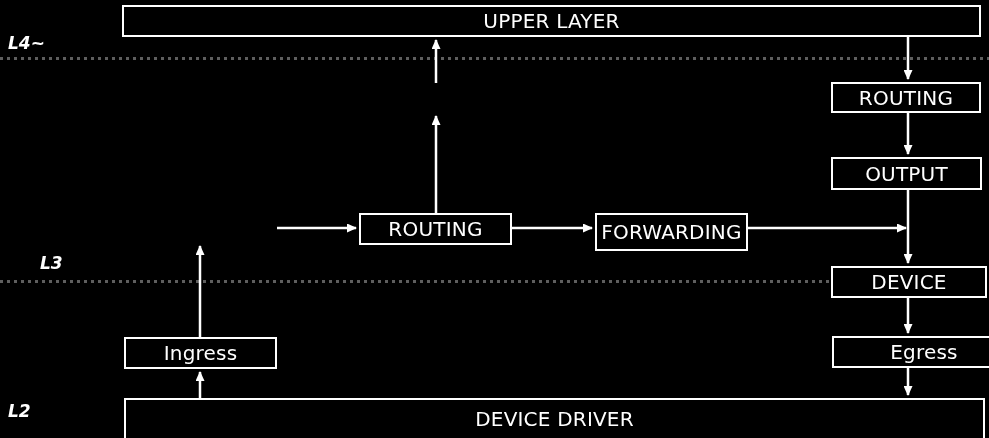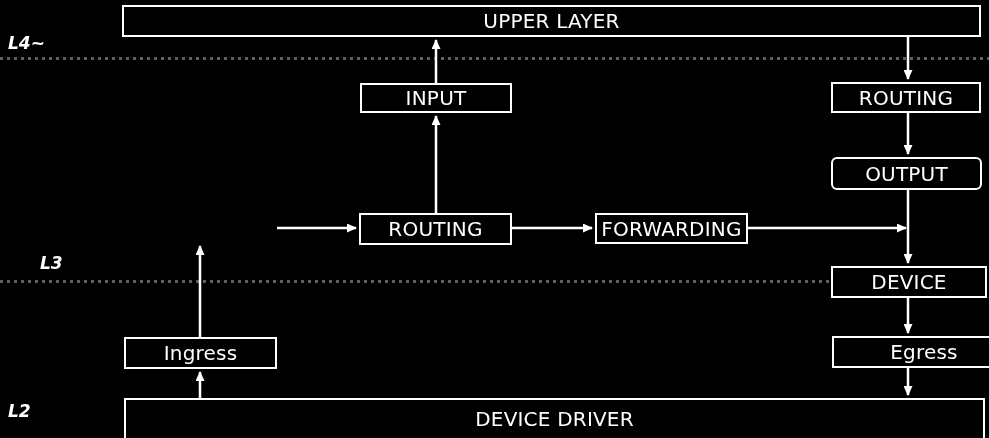--- a/index.html
+++ b/index.html
@@ -49,24 +49,24 @@
   #edges-svg {
     position: absolute;
     left: 0; top: 0;
     z-index: 3;
     pointer-events: none;
   }
   
   #box-upper-layer    { left: 122px; top:   5px; width: 859px; height: 32px; }
   #box-input          { left: 360px; top:  83px; width: 152px; height: 30px; }
   #box-routing-right  { left: 831px; top:  82px; width: 150px; height: 31px; }
-  #box-output         { left: 831px; top: 157px; width: 151px; height: 33px; border-radius: 6px; }
+  #box-output         { left: 831px; top: 157px; width: 151px; height: 33px; }
   #box-proto-handler  { left: 123px; top: 212px; width: 154px; height: 31px; }
   #box-routing-center { left: 359px; top: 213px; width: 153px; height: 32px; }
-  #box-forwarding     { left: 595px; top: 213px; width: 153px; height: 31px; }
+  #box-forwarding     { left: 595px; top: 213px; width: 153px; height: 38px; }
   #box-neigh          { left: 831px; top: 266px; width: 156px; height: 32px; }
   #box-ingress        { left: 124px; top: 337px; width: 153px; height: 32px; }
   #box-egress         { left: 832px; top: 336px; width: 184px; height: 32px; }
   #box-device-driver  { left: 124px; top: 398px; width: 861px; height: 42px; }
   #label-l4 { top:  33px; }
   #label-l3 { top: 253px; margin-left: 32px; }
   #label-l2 { top: 401px; }
   #dotted-l4 { left: 0; top:  57px; width: 989px; }
   #dotted-l3 { left: 0; top: 280px; width: 830px; }
 </style>
@@ -76,21 +76,20 @@
 <div class="diagram">
 
   <div class="dotted-line" id="dotted-l4"></div>
   <div class="dotted-line" id="dotted-l3"></div>
 
   <div class="layer-label" id="label-l4">L4~</div>
   <div class="layer-label" id="label-l3">L3</div>
   <div class="layer-label" id="label-l2">L2</div>
 
   <div class="node" id="box-upper-layer">UPPER LAYER</div>
-  <div class="node" id="box-input">INPUT</div>
   <div class="node" id="box-routing-right">ROUTING</div>
   <div class="node" id="box-output">OUTPUT</div>
   <div class="node" id="box-routing-center">ROUTING</div>
   <div class="node" id="box-forwarding">FORWARDING</div>
   <div class="node" id="box-neigh">DEVICE</div>
   <div class="node" id="box-ingress">Ingress</div>
   <div class="node" id="box-egress">Egress</div>
   <div class="node" id="box-device-driver">DEVICE DRIVER</div>
 
   <svg id="edges-svg" width="989" height="438" viewBox="0 0 989 438">

